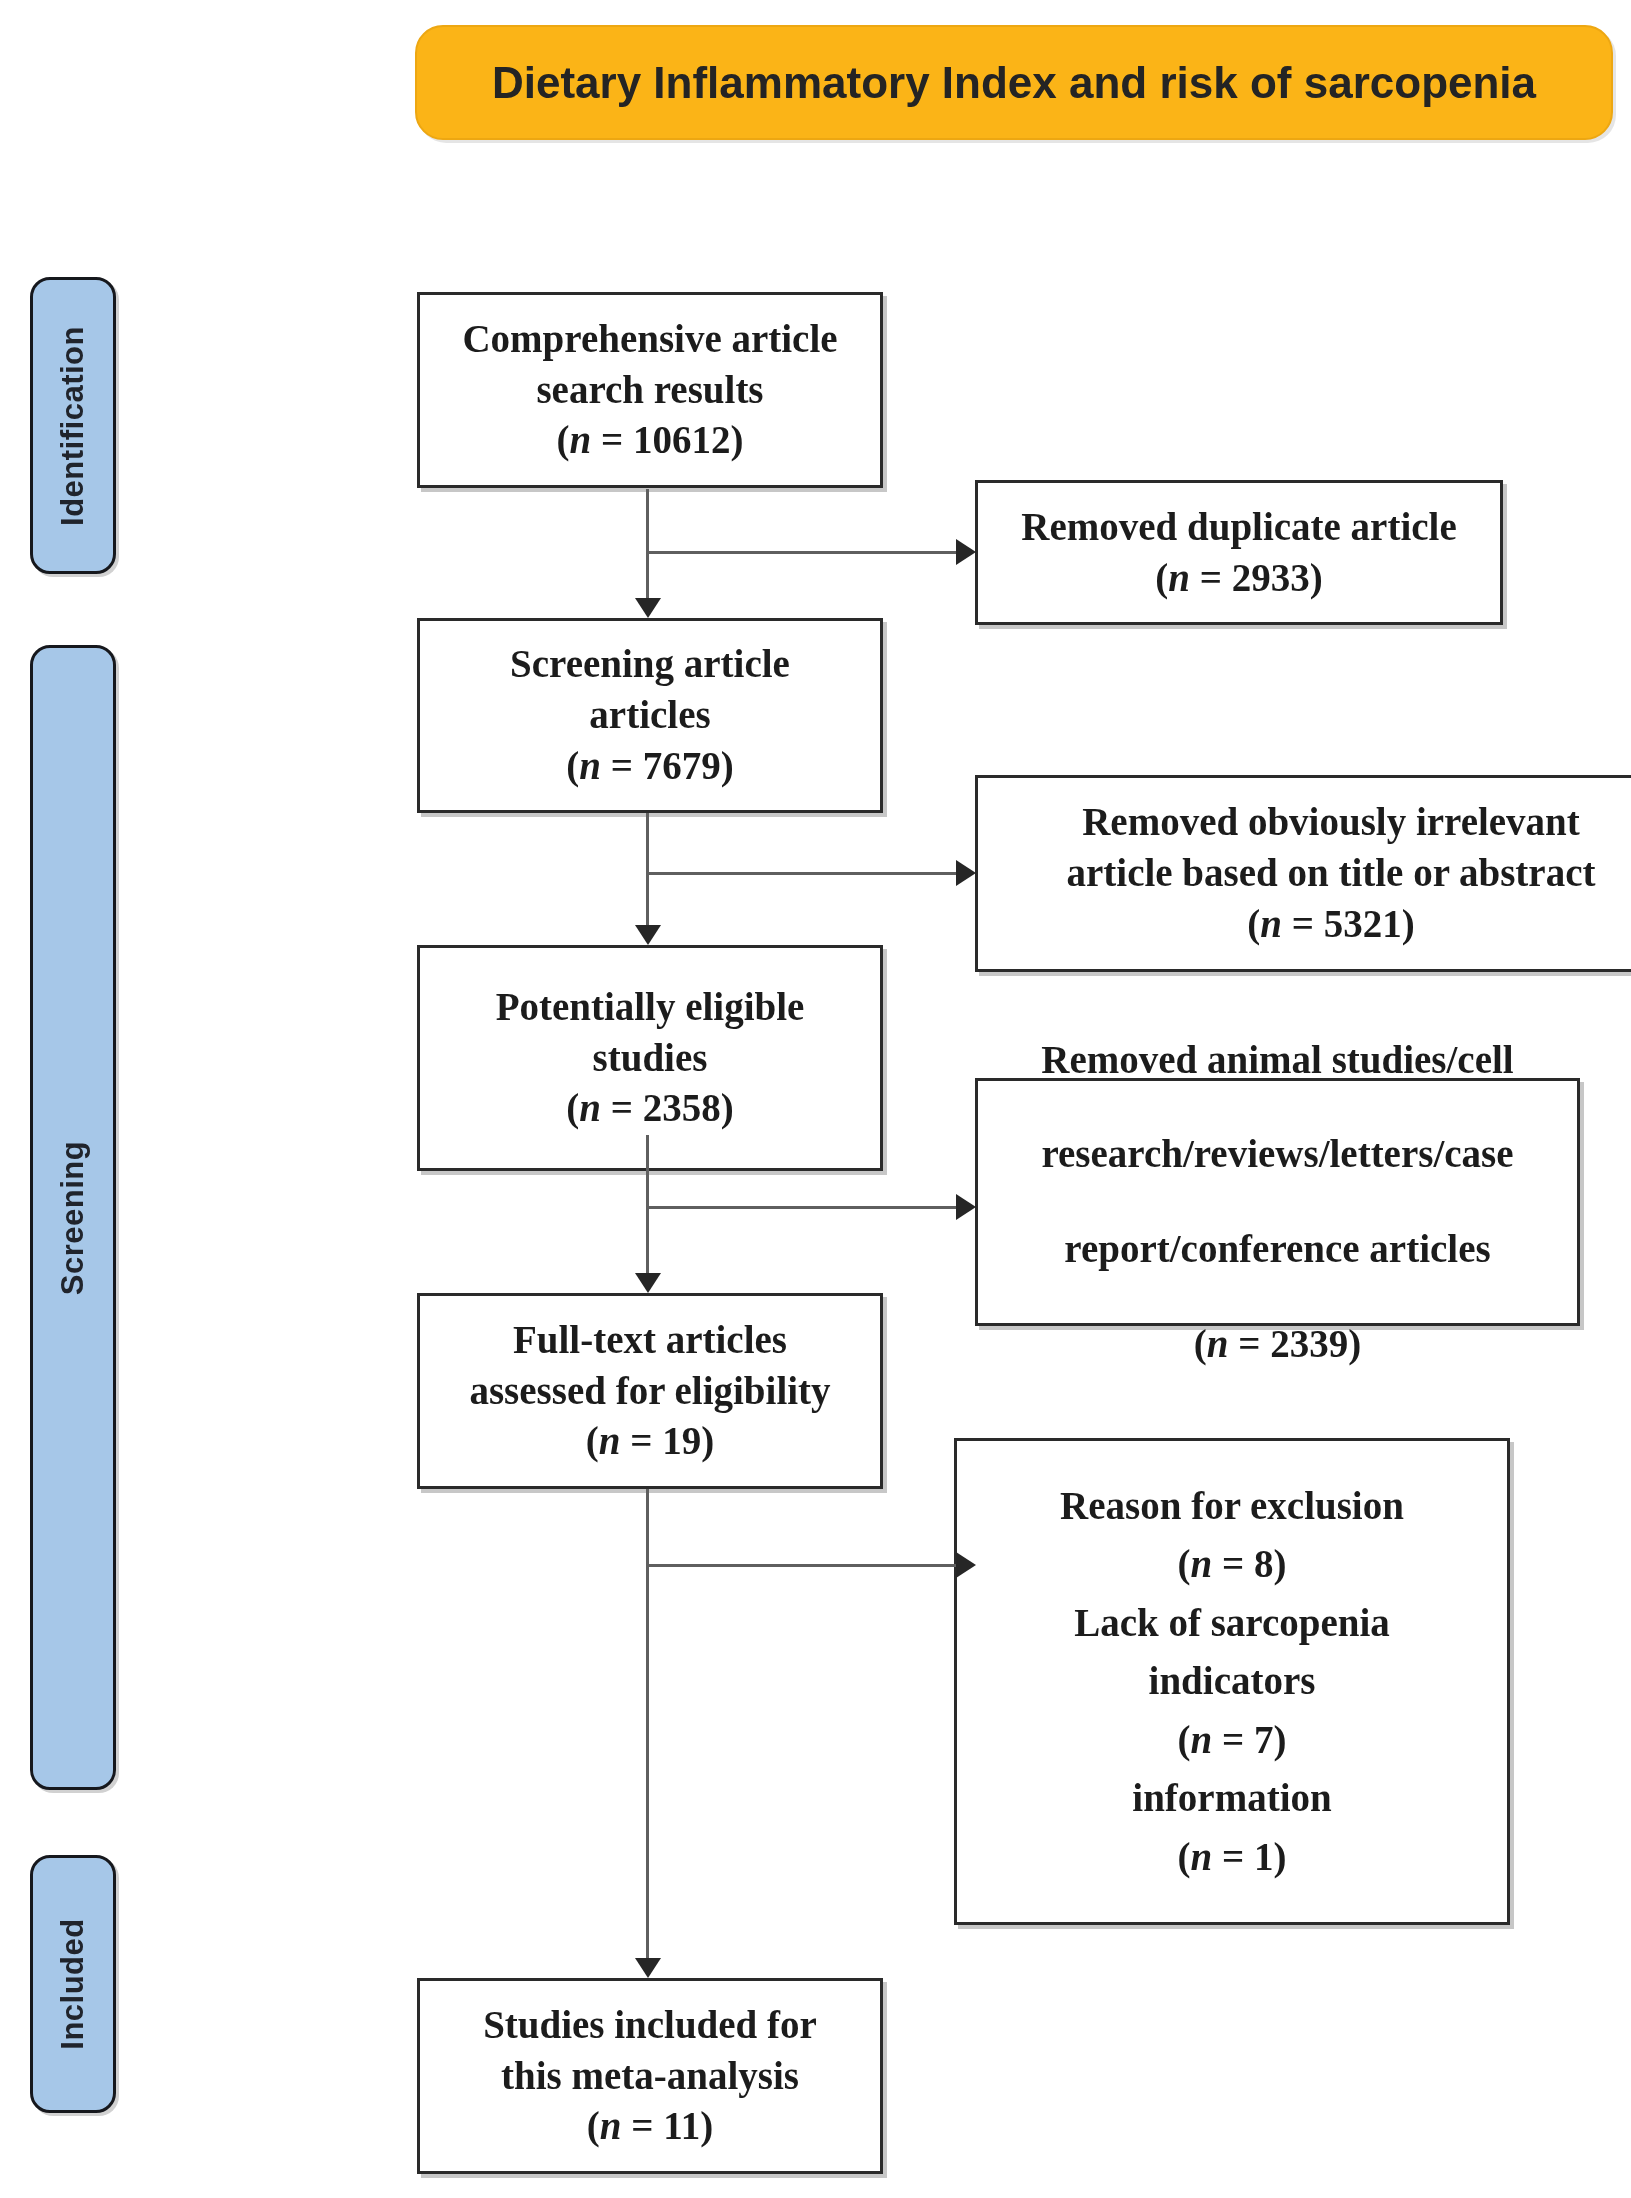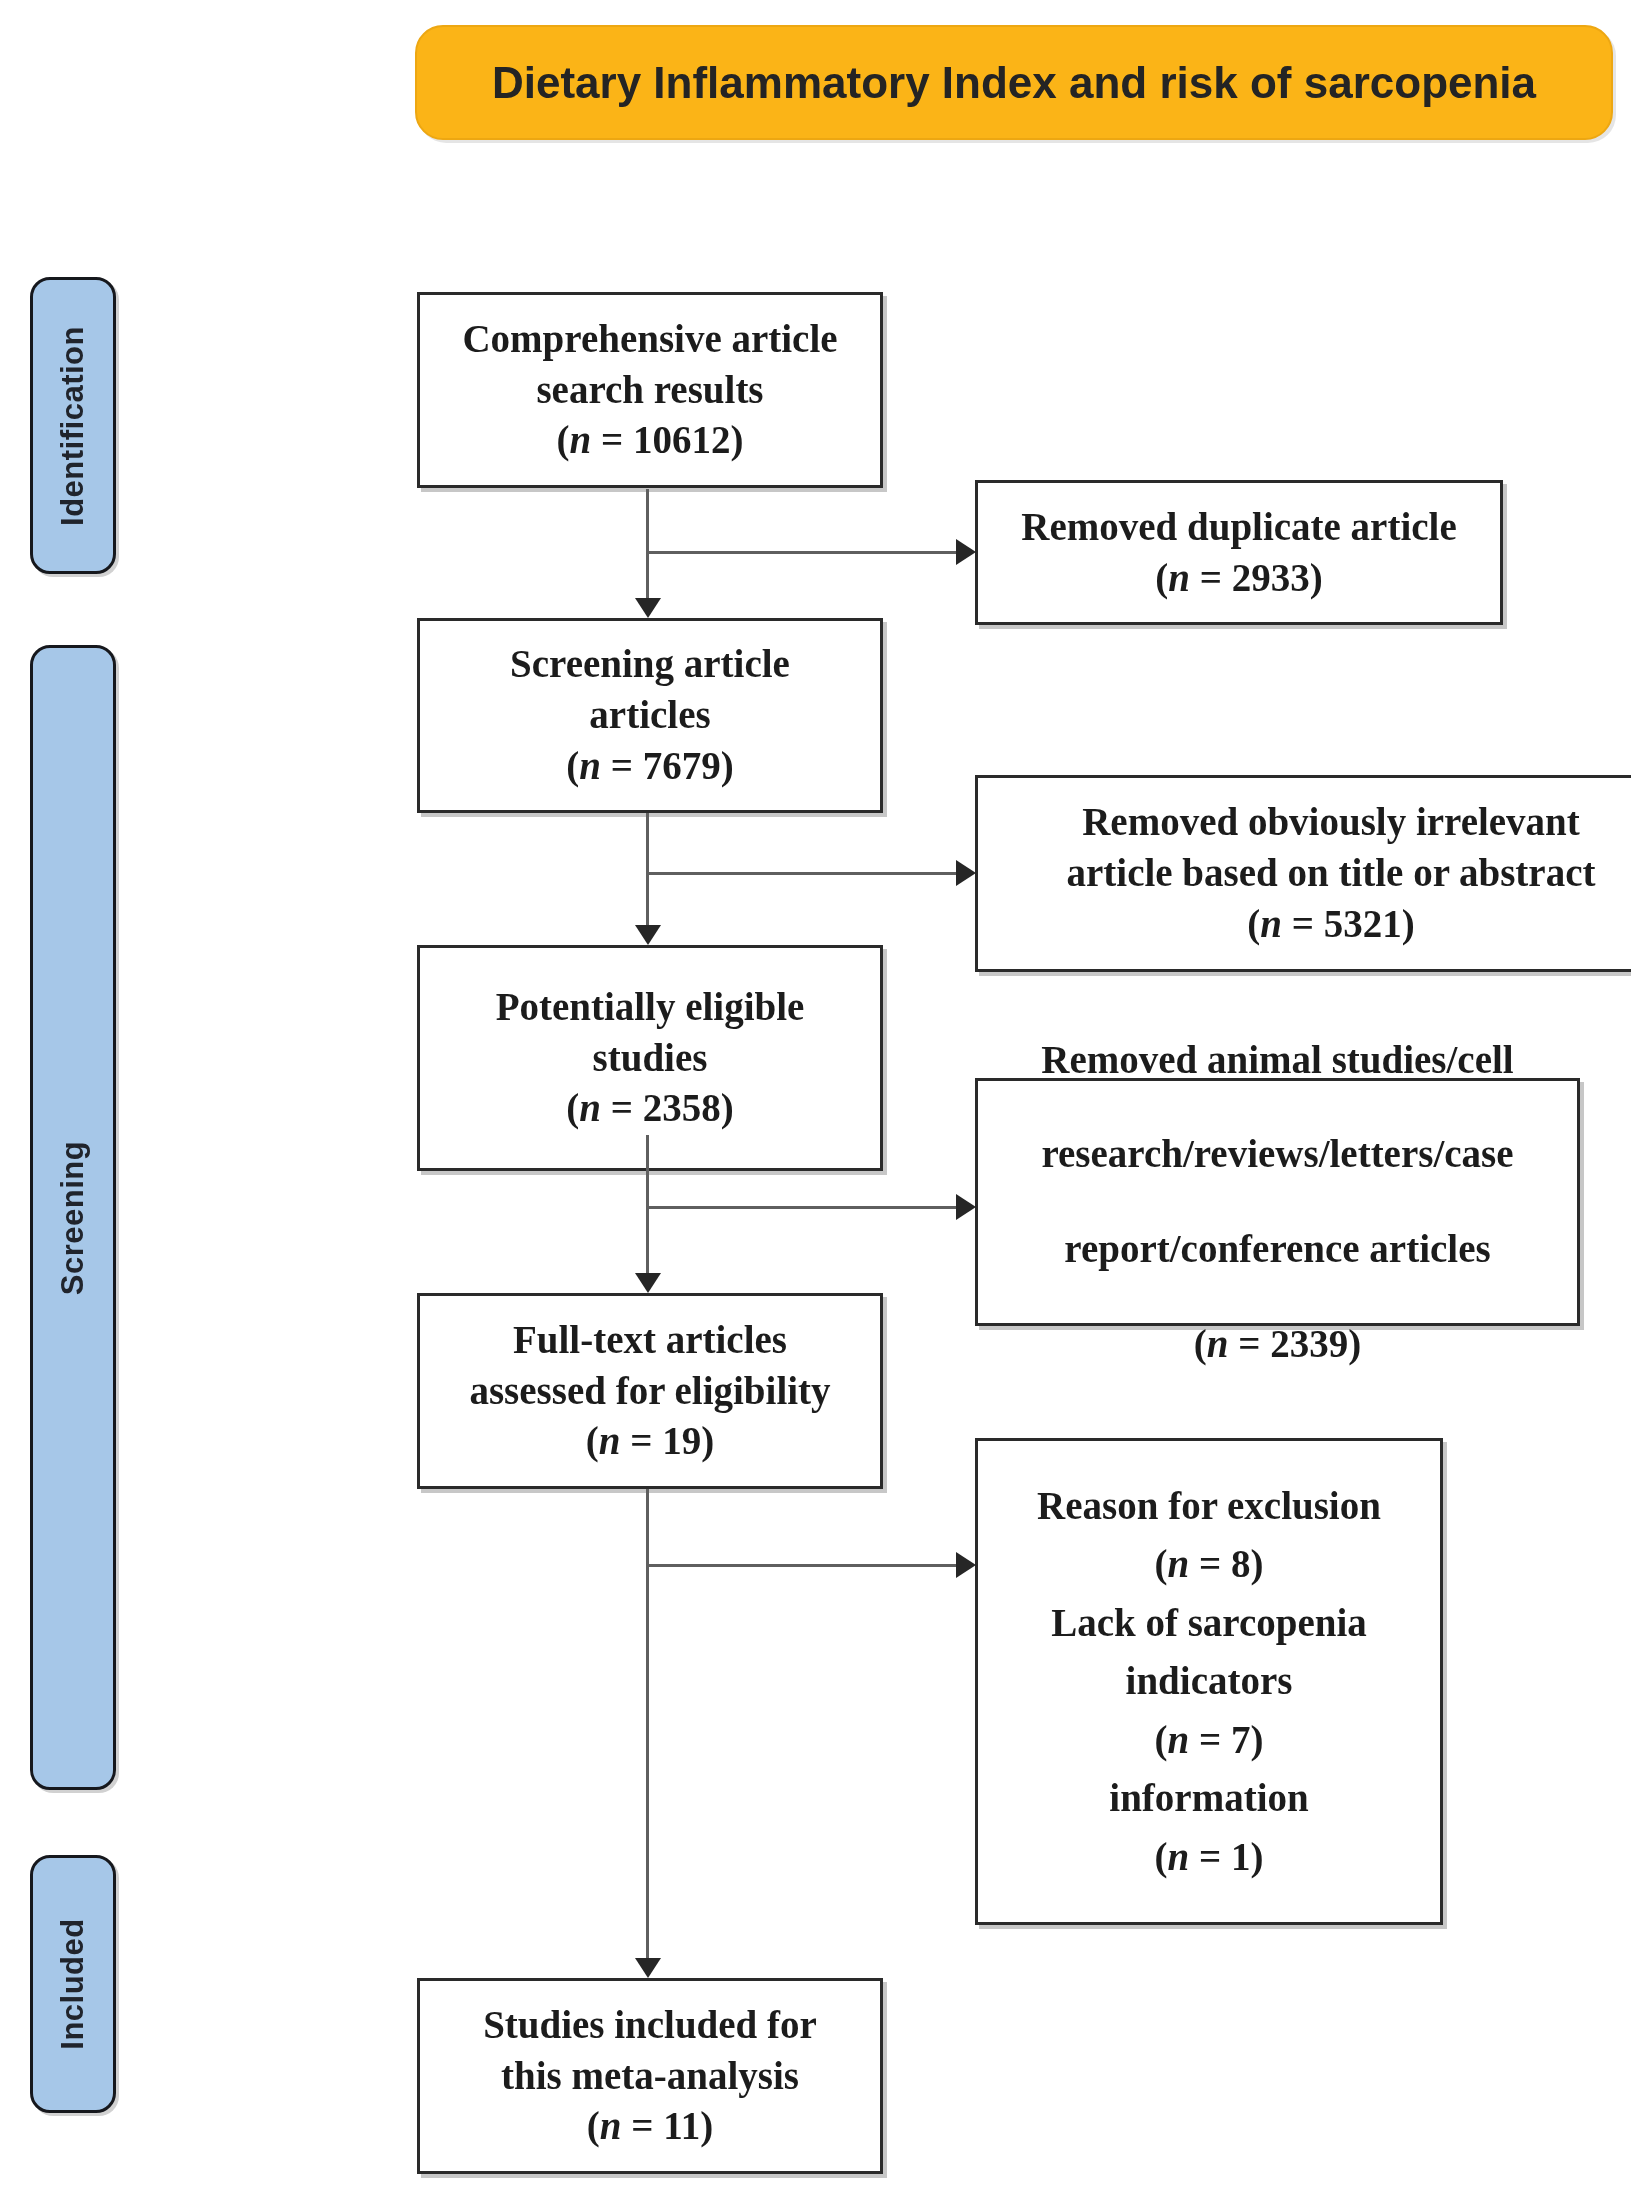--- a/index.html
+++ b/index.html
@@ -47,21 +47,21 @@
 
   .f1{left:417px;top:292px;width:466px;height:196px;}
   .f2{left:417px;top:618px;width:466px;height:195px;}
   .f3{left:417px;top:945px;width:466px;height:226px;}
   .f4{left:417px;top:1293px;width:466px;height:196px;}
   .f5{left:417px;top:1978px;width:466px;height:196px;}
 
   .s1{left:975px;top:480px;width:528px;height:145px;}
   .s2{left:975px;top:775px;width:712px;height:197px;}
   .s3{left:975px;top:1078px;width:605px;height:248px;gap:44px;}
-  .s4{left:975px;top:1438px;width:468px;height:487px;line-height:1.5;}
+  .s4{left:954px;top:1438px;width:556px;height:487px;line-height:1.5;}
 
   
   .shaft{position:absolute;background:var(--arrow-line);}
   .shaft.v{width:3px;left:646px;}
   .shaft.h{height:3px;left:649px;width:307px;}
   .head{position:absolute;width:0;height:0;}
   .head.down{border-left:13px solid transparent;border-right:13px solid transparent;border-top:20px solid var(--arrow-head);left:635px;}
   .head.right{border-top:13px solid transparent;border-bottom:13px solid transparent;border-left:20px solid var(--arrow-head);left:956px;}
 
   .v1{top:489px;height:111px;} .hd-v1{top:598px;}

